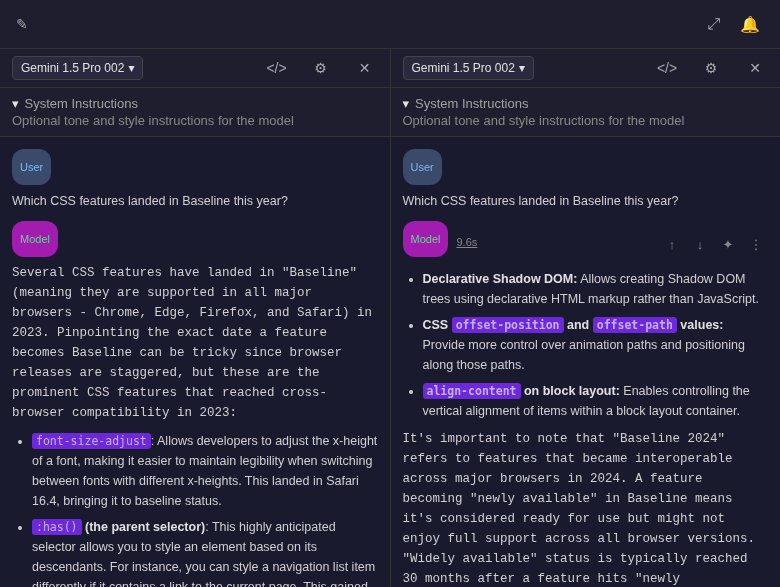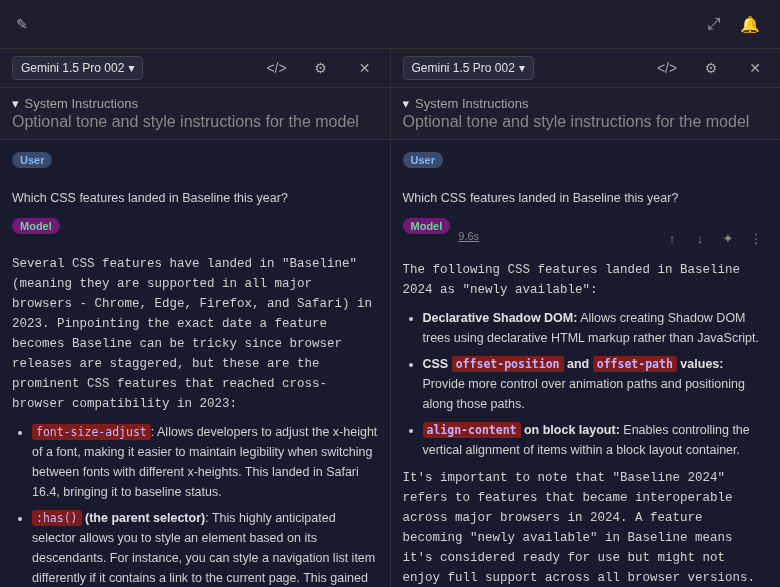--- a/index.html
+++ b/index.html
@@ -85,65 +85,65 @@
       align-items: center;
       gap: 6px;
       cursor: pointer;
     }
     .si-title {
       font-size: 13px;
       font-weight: 500;
       color: #a3a3a3;
     }
     .si-subtitle {
-      font-size: 16px;
+      font-size: 13px;
       color: #888;
       margin-top: 2px;
     }
     .panel-content {
       flex: 1;
       overflow-y: auto;
       padding: 12px;
       background: #1a1a2e;
     }
     .panel-content::-webkit-scrollbar { width: 6px; }
     .panel-content::-webkit-scrollbar-track { background: #1a1a2e; }
     .panel-content::-webkit-scrollbar-thumb { background: #444; border-radius: 3px; }
     .message-block { margin-bottom: 10px; }
     .role-badge {
       display: inline-block;
-      padding: 2px 8px;
+      padding: 12px 8px;
       border-radius: 12px;
       font-size: 11px;
-      font-weight: 700;
-      margin-bottom: 20px;
+      font-weight: 400;
+      margin-bottom: 6px;
     }
     .role-user { background: #3a4a6b; color: #7eb8f7; }
-    .role-model { background: #701a75; color: #6fcf97; }
+    .role-model { background: #a21caf; color: #6fcf97; }
     .role-model-with-time {
       display: flex;
       align-items: center;
       gap: 8px;
       margin-bottom: 6px;
     }
     .model-time {
       font-size: 11px;
       color: #888;
       text-decoration: underline;
     }
     .message-text {
       font-size: 12.5px;
       line-height: 1.6;
       color: #d0d0d0;
     }
     .message-text p { margin-bottom: 8px; font-family: Liberation Mono, monospace; }
     .message-text ul { padding-left: 20px; margin-bottom: 8px; }
     .message-text li { margin-bottom: 6px; }
     .message-text code {
-      background: #7f1d1d;
+      background: #6d28d9;
       padding: 1px 4px;
       border-radius: 3px;
       font-family: monospace;
       font-size: 11.5px;
       color: #c0b0ff;
     }
     .bold { font-weight: 600; color: #e0e0e0; }
     .response-toolbar {
       display: flex;
       align-items: center;
@@ -239,21 +239,20 @@
           <span class="model-time">9.6s</span>
           <div class="toolbar-spacer"></div>
           <div class="response-toolbar">
             <div class="resp-icon">↑</div>
             <div class="resp-icon">↓</div>
             <div class="resp-icon">✦</div>
             <div class="resp-icon">⋮</div>
           </div>
         </div>
         <div class="message-text">
-          <p>The following CSS features landed in Baseline 2024 as "newly available":</p>
           <ul>
             <li><span class="bold">Declarative Shadow DOM:</span> Allows creating Shadow DOM trees using declarative HTML markup rather than JavaScript.</li>
             <li><span class="bold">CSS <code>offset-position</code> and <code>offset-path</code> values:</span> Provide more control over animation paths and positioning along those paths.</li>
             <li><span class="bold"><code>align-content</code> on block layout:</span> Enables controlling the vertical alignment of items within a block layout container.</li>
           </ul>
           <p>It's important to note that "Baseline 2024" refers to features that became interoperable across major browsers in 2024. A feature becoming "newly available" in Baseline means it's considered ready for use but might not enjoy full support across all browser versions. "Widely available" status is typically reached 30 months after a feature hits "newly available".[1] Therefore, the mentioned features are considered safe to use in modern browsers but may require polyfills or fallbacks for older browsers depending on your target audience.</p>
 
         </div>
       </div>
     </div>

